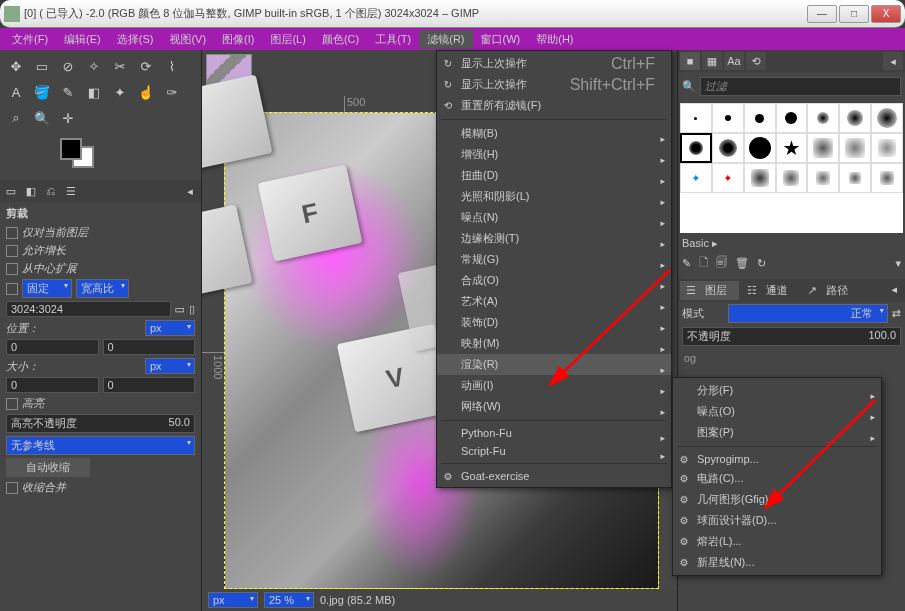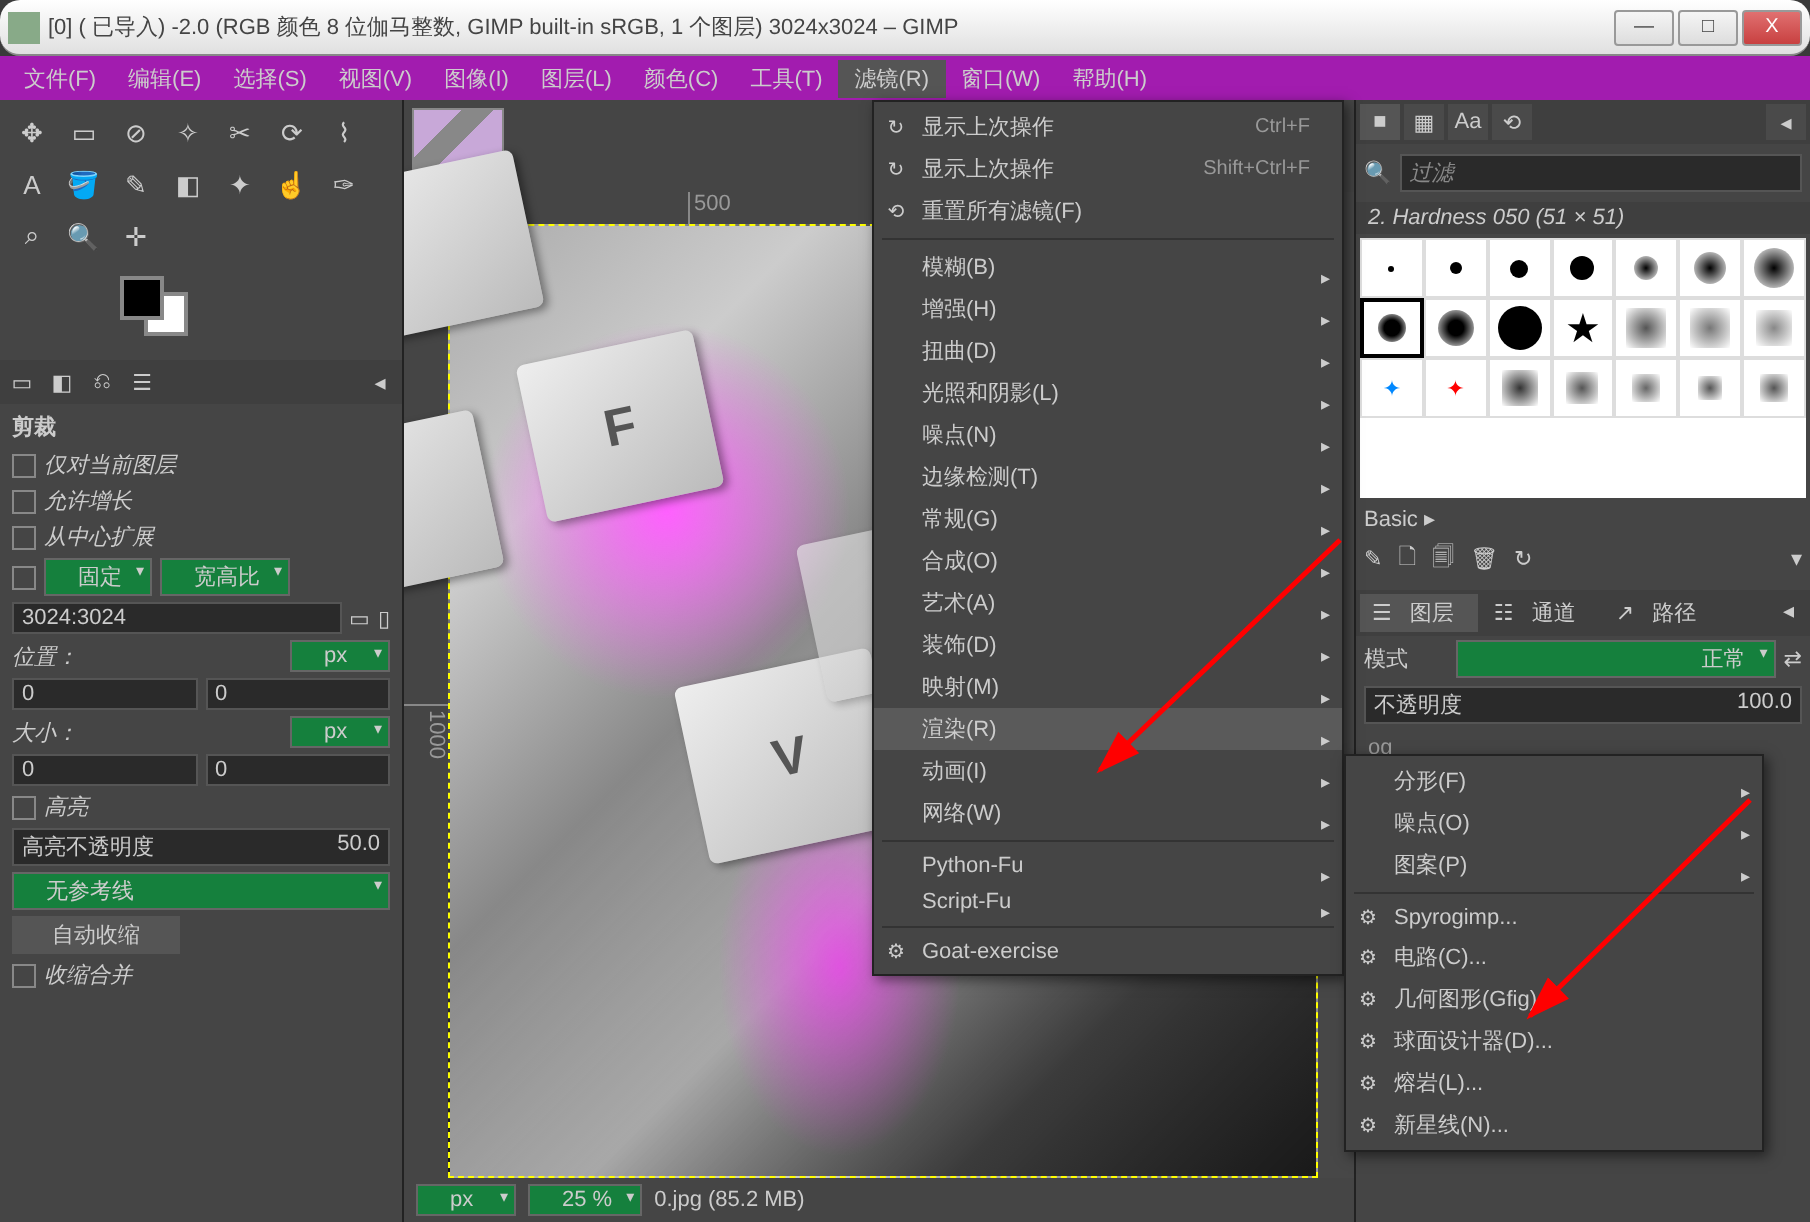--- a/index.html
+++ b/index.html
@@ -20,21 +20,21 @@
 .colorsw { padding:6px 0 6px 50px; position:relative; height:46px; }
 .csw { position:absolute; width:22px; height:22px; border:2px solid #888; }
 .csw.fg { background:#000; top:4px; left:60px; z-index:2; }
 .csw.bg { background:#fff; top:12px; left:72px; }
 .optbar { display:flex; gap:2px; padding:2px; background:#3f3f3f; }
 .optbar span { width:18px; height:18px; display:flex; align-items:center; justify-content:center; }
 .opts { padding:4px 6px; flex:1; overflow:hidden; }
 .optrow { display:flex; align-items:center; margin:3px 0; gap:4px; }
 .optrow label { flex:1;font-style:italic; }
 .checkbox { width:12px; height:12px; border:1px solid #888; display:inline-block; }
-.select { background:#15803d; border:1px solid #666; padding:1px 14px 1px 16px; position:relative; min-width:50px; }
+.select { background:#1d4ed8; border:1px solid #666; padding:1px 14px 1px 4px; position:relative; min-width:50px; }
 .select::after { content:"▾"; position:absolute; right:3px; font-size:8px; }
 .numfield { background:#2a2a2a; border:1px solid #555; padding:1px 4px; min-width:70px; text-align:left; }
 .canvas { flex:1; background:#474747; position:relative; overflow:hidden; }
 .tabstrip { height:46px; background:#454545; padding:4px; display:flex; }
 .thumb { width:46px; height:38px; background:linear-gradient(135deg,#c8a8d8 30%,#888 30%,#888 50%,#c8a8d8 50%); border:1px solid #888; }
 .ruler-h { position:absolute; top:46px; left:22px; right:18px; height:16px; background:#454545; display:flex; color:#999; font-size:9px; }
 .ruler-h span { width:120px; border-left:1px solid #888; padding-left:2px; }
 .ruler-v { position:absolute; top:62px; left:0; width:22px; bottom:22px; background:#454545; display:flex; flex-direction:column; color:#999; font-size:9px; }
 .ruler-v span { height:120px; border-top:1px solid #888; padding-top:2px; writing-mode:vertical-rl; }
 .canvasimg { position:absolute; top:62px; left:22px; right:18px; bottom:22px; background:
@@ -55,21 +55,21 @@
 .brush.sel { border:2px solid #000; }
 .dot { border-radius:50%; }
 .brushrow { display:flex; padding:2px 4px; align-items:center; gap:4px; }
 .layerstabs { display:flex; padding:2px; gap:2px; background:#3f3f3f; margin-top:4px; }
 .layerstabs span { padding:2px 6px; }
 .layerstabs span.act { background:#555; }
 .menu { position:absolute; background:#454545; border:1px solid #222; box-shadow:2px 2px 6px rgba(0,0,0,.5); z-index:10; padding:2px 0; }
 .menu-item { padding:3px 20px 3px 24px; display:flex; align-items:center; position:relative; cursor:default; }
 .menu-item.hl { background:#5a5a5a; }
 .menu-item .sub::after { content:"▸"; position:absolute; right:6px; font-size:9px; }
-.menu-item .shortcut { position:absolute; right:16px; color:#999; font-size:10px;padding-left:24px; }
+.menu-item .shortcut { position:absolute; right:16px; color:#999; font-size:16px;padding-left:24px; }
 .menu-item .icon { position:absolute; left:4px; width:14px; text-align:center; font-size:10px; }
 .menu-sep { height:1px; background:#333; margin:3px 4px; }
 .menu1 { top:50px; left:436px; width:236px; }
 .menu2 { top:377px; left:672px; width:210px; }
 .arrow { position:absolute; z-index:20; pointer-events:none; }
 </style>
 </head>
 <body>
 
 <div class="titlebar">
@@ -221,21 +221,20 @@
       <span class="act">■</span>
       <span>▦</span>
       <span>Aa</span>
       <span>⟲</span>
       <span style="margin-left:auto">◂</span>
     </div>
     <div class="optrow" style="padding:2px 4px">
         <span>🔍</span>
         <span class="numfield" style="flex:1;font-style:italic;color:#888">过滤</span>
       </div>
-    <div class="brushlabel">2. Hardness 050 (51 × 51)</div>
     <div class="brushgrid">
       <div class="brush">
           <div class="dot" style="width:3px;height:3px;background:#000"></div>
         </div>
       <div class="brush">
           <div class="dot" style="width:6px;height:6px;background:#000"></div>
         </div>
       <div class="brush">
           <div class="dot" style="width:9px;height:9px;background:#000"></div>
         </div>

